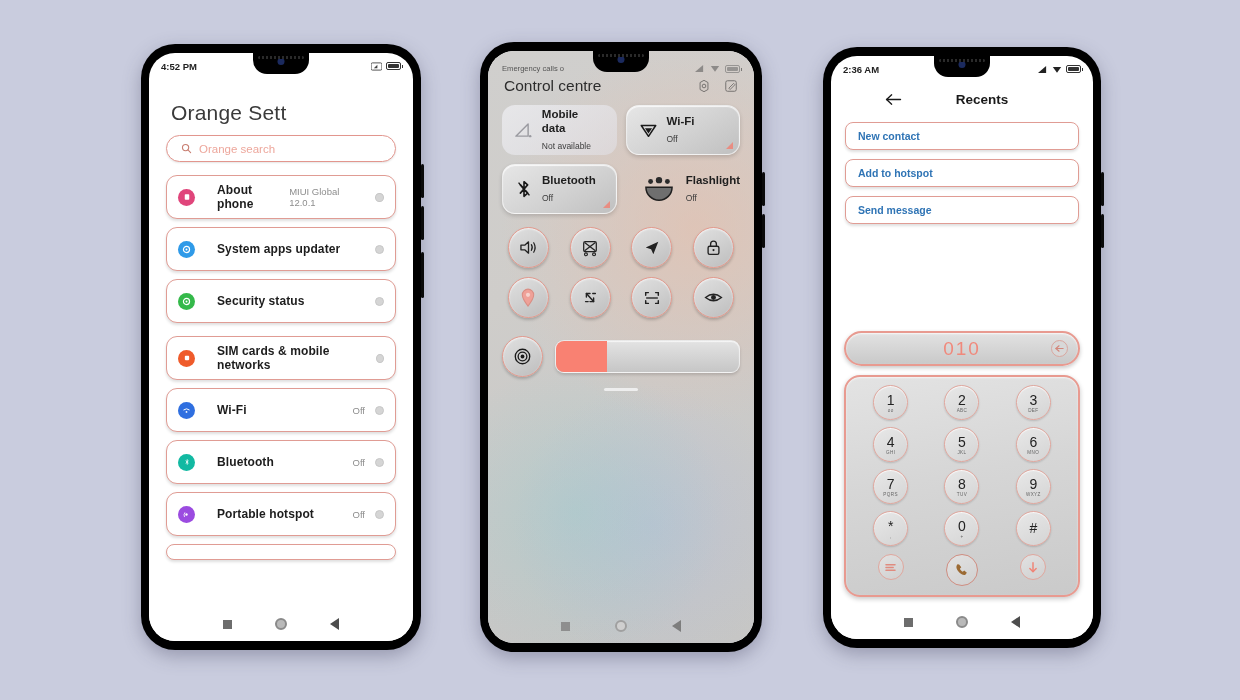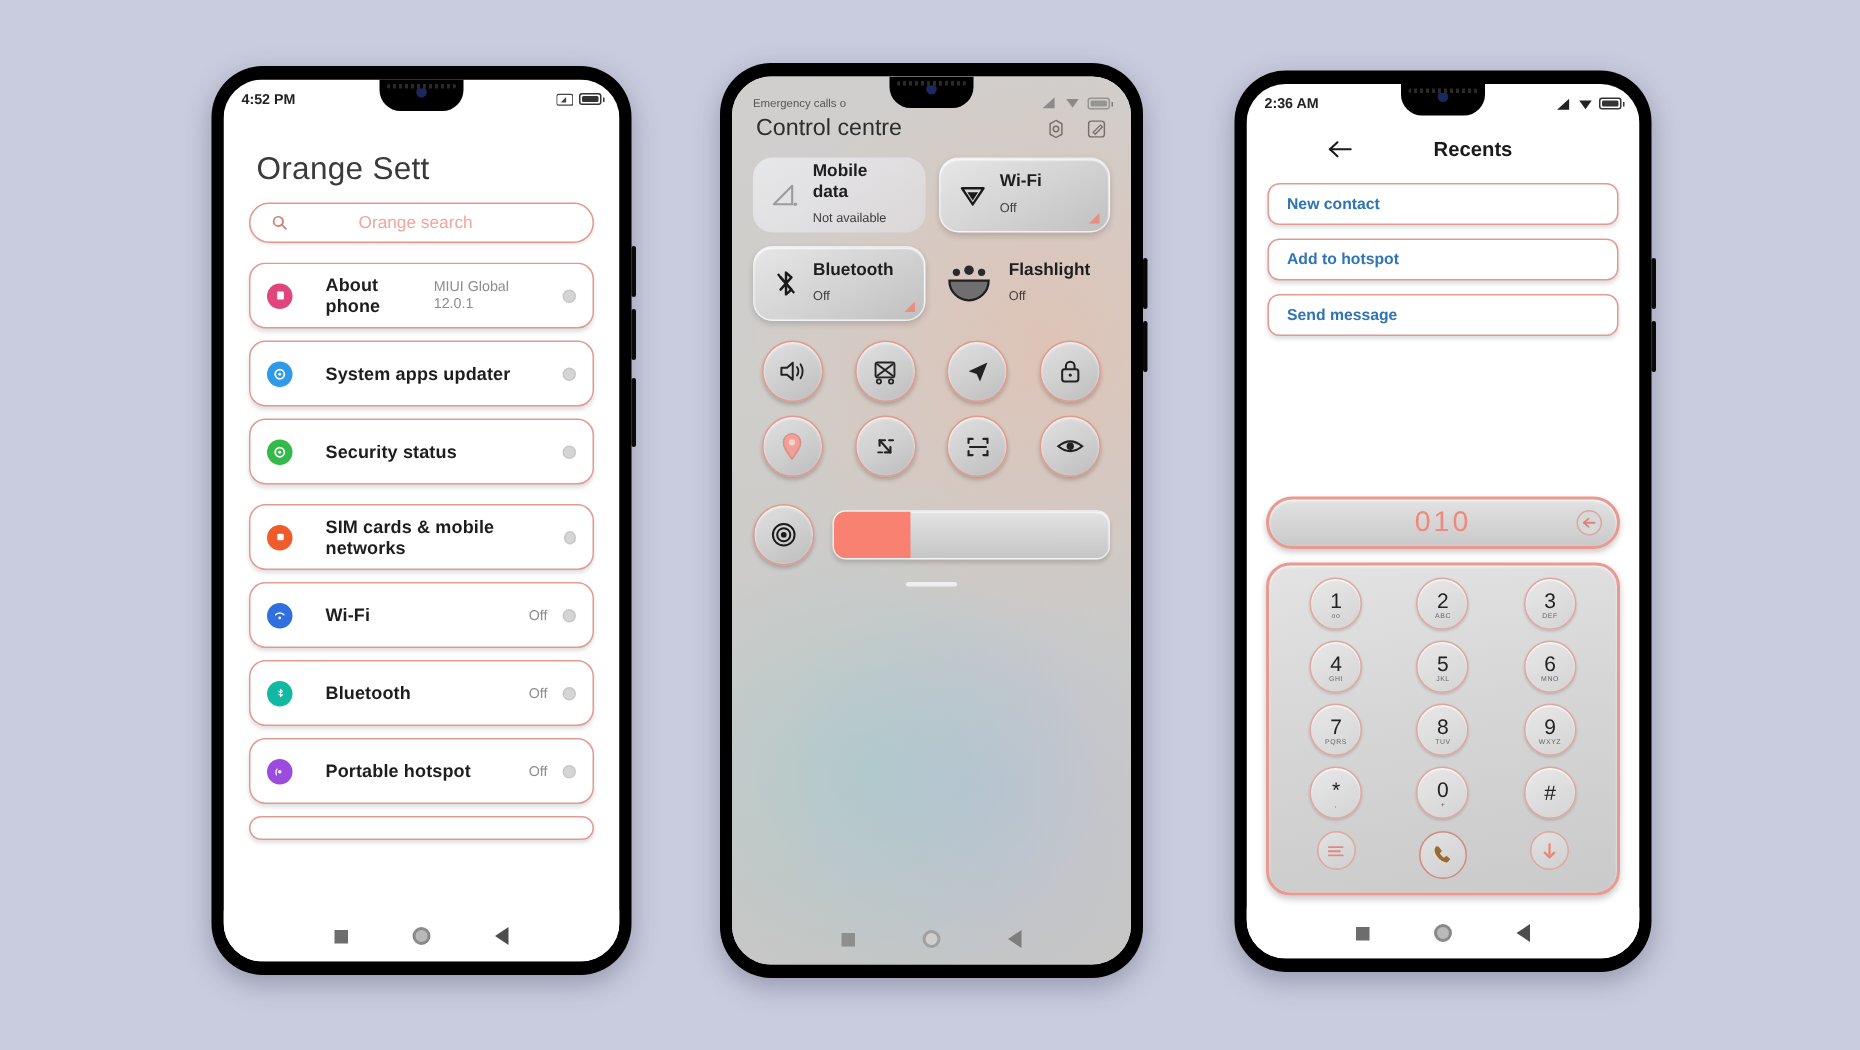--- a/index.html
+++ b/index.html
@@ -71,21 +71,21 @@
   .set-screen { background:#fff; height:100%; display:flex; flex-direction:column; }
   .set-title { font-size:21px; color:#3a3a3a; font-weight:400; padding:22px 22px 10px; letter-spacing:.2px;}
   .searchbar {
     margin: 0 17px 13px; height: 27px;
     border: 1.6px solid #e2968e;
     border-radius: 14px;
     display:flex; align-items:center; gap:7px; padding:0 14px;
     background:#fff;
     box-shadow: 0 1px 2px rgba(0,0,0,.10);
   }
-  .searchbar .ph { color:#eda79c; font-size:11.5px;margin-left:40px; }
+  .searchbar .ph { color:#eda79c; font-size:11.5px; }
   .set-list { flex:1; overflow:hidden; padding: 0 17px; }
   .set-group { margin-bottom: 13px; }
   .set-row {
     position:relative;
     display:flex; align-items:center;
     height: 44px; margin-bottom: 8px;
     border:1.5px solid #e09c94; border-radius:11px;
     background:#fff; padding: 0 11px 0 11px;
     box-shadow: 0 2px 3px rgba(0,0,0,.13);
   }
@@ -423,21 +423,21 @@
               <path d="M5 6.5 L13 15.5 L9 19 L9 3 L13 6.5 L5 15.5" stroke="#1a1a1a" stroke-width="1.8" fill="none" stroke-linejoin="round" stroke-linecap="round"></path>
               <line x1="3" y1="4" x2="15" y2="18" stroke="#1a1a1a" stroke-width="1.6"></line>
             </svg>
             <span>
               <span class="tname" style="display:block;">Bluetooth</span>
               <span class="tsub">Off</span>
             </span>
             <span class="corner"></span>
           </div>
 
-          <div class="tile plain" style="padding:0 0 0 4px;gap:11px;">
+          <div class="tile plain" style="padding:0 0 0 4px;gap:11px;justify-content:flex-end;">
             <svg width="32" height="28" viewBox="0 0 34 30">
               <circle cx="8" cy="7" r="2.6" fill="#2a2a2a"></circle>
               <circle cx="17" cy="5.5" r="3.4" fill="#2a2a2a"></circle>
               <circle cx="26" cy="7" r="2.6" fill="#2a2a2a"></circle>
               <path d="M3 13 L31 13 A14 14 0 0 1 3 13 Z" fill="#6f6f6f" stroke="#1f1f1f" stroke-width="1.6"></path>
             </svg>
             <span>
               <span class="tname" style="display:block;">Flashlight</span>
               <span class="tsub">Off</span>
             </span>

